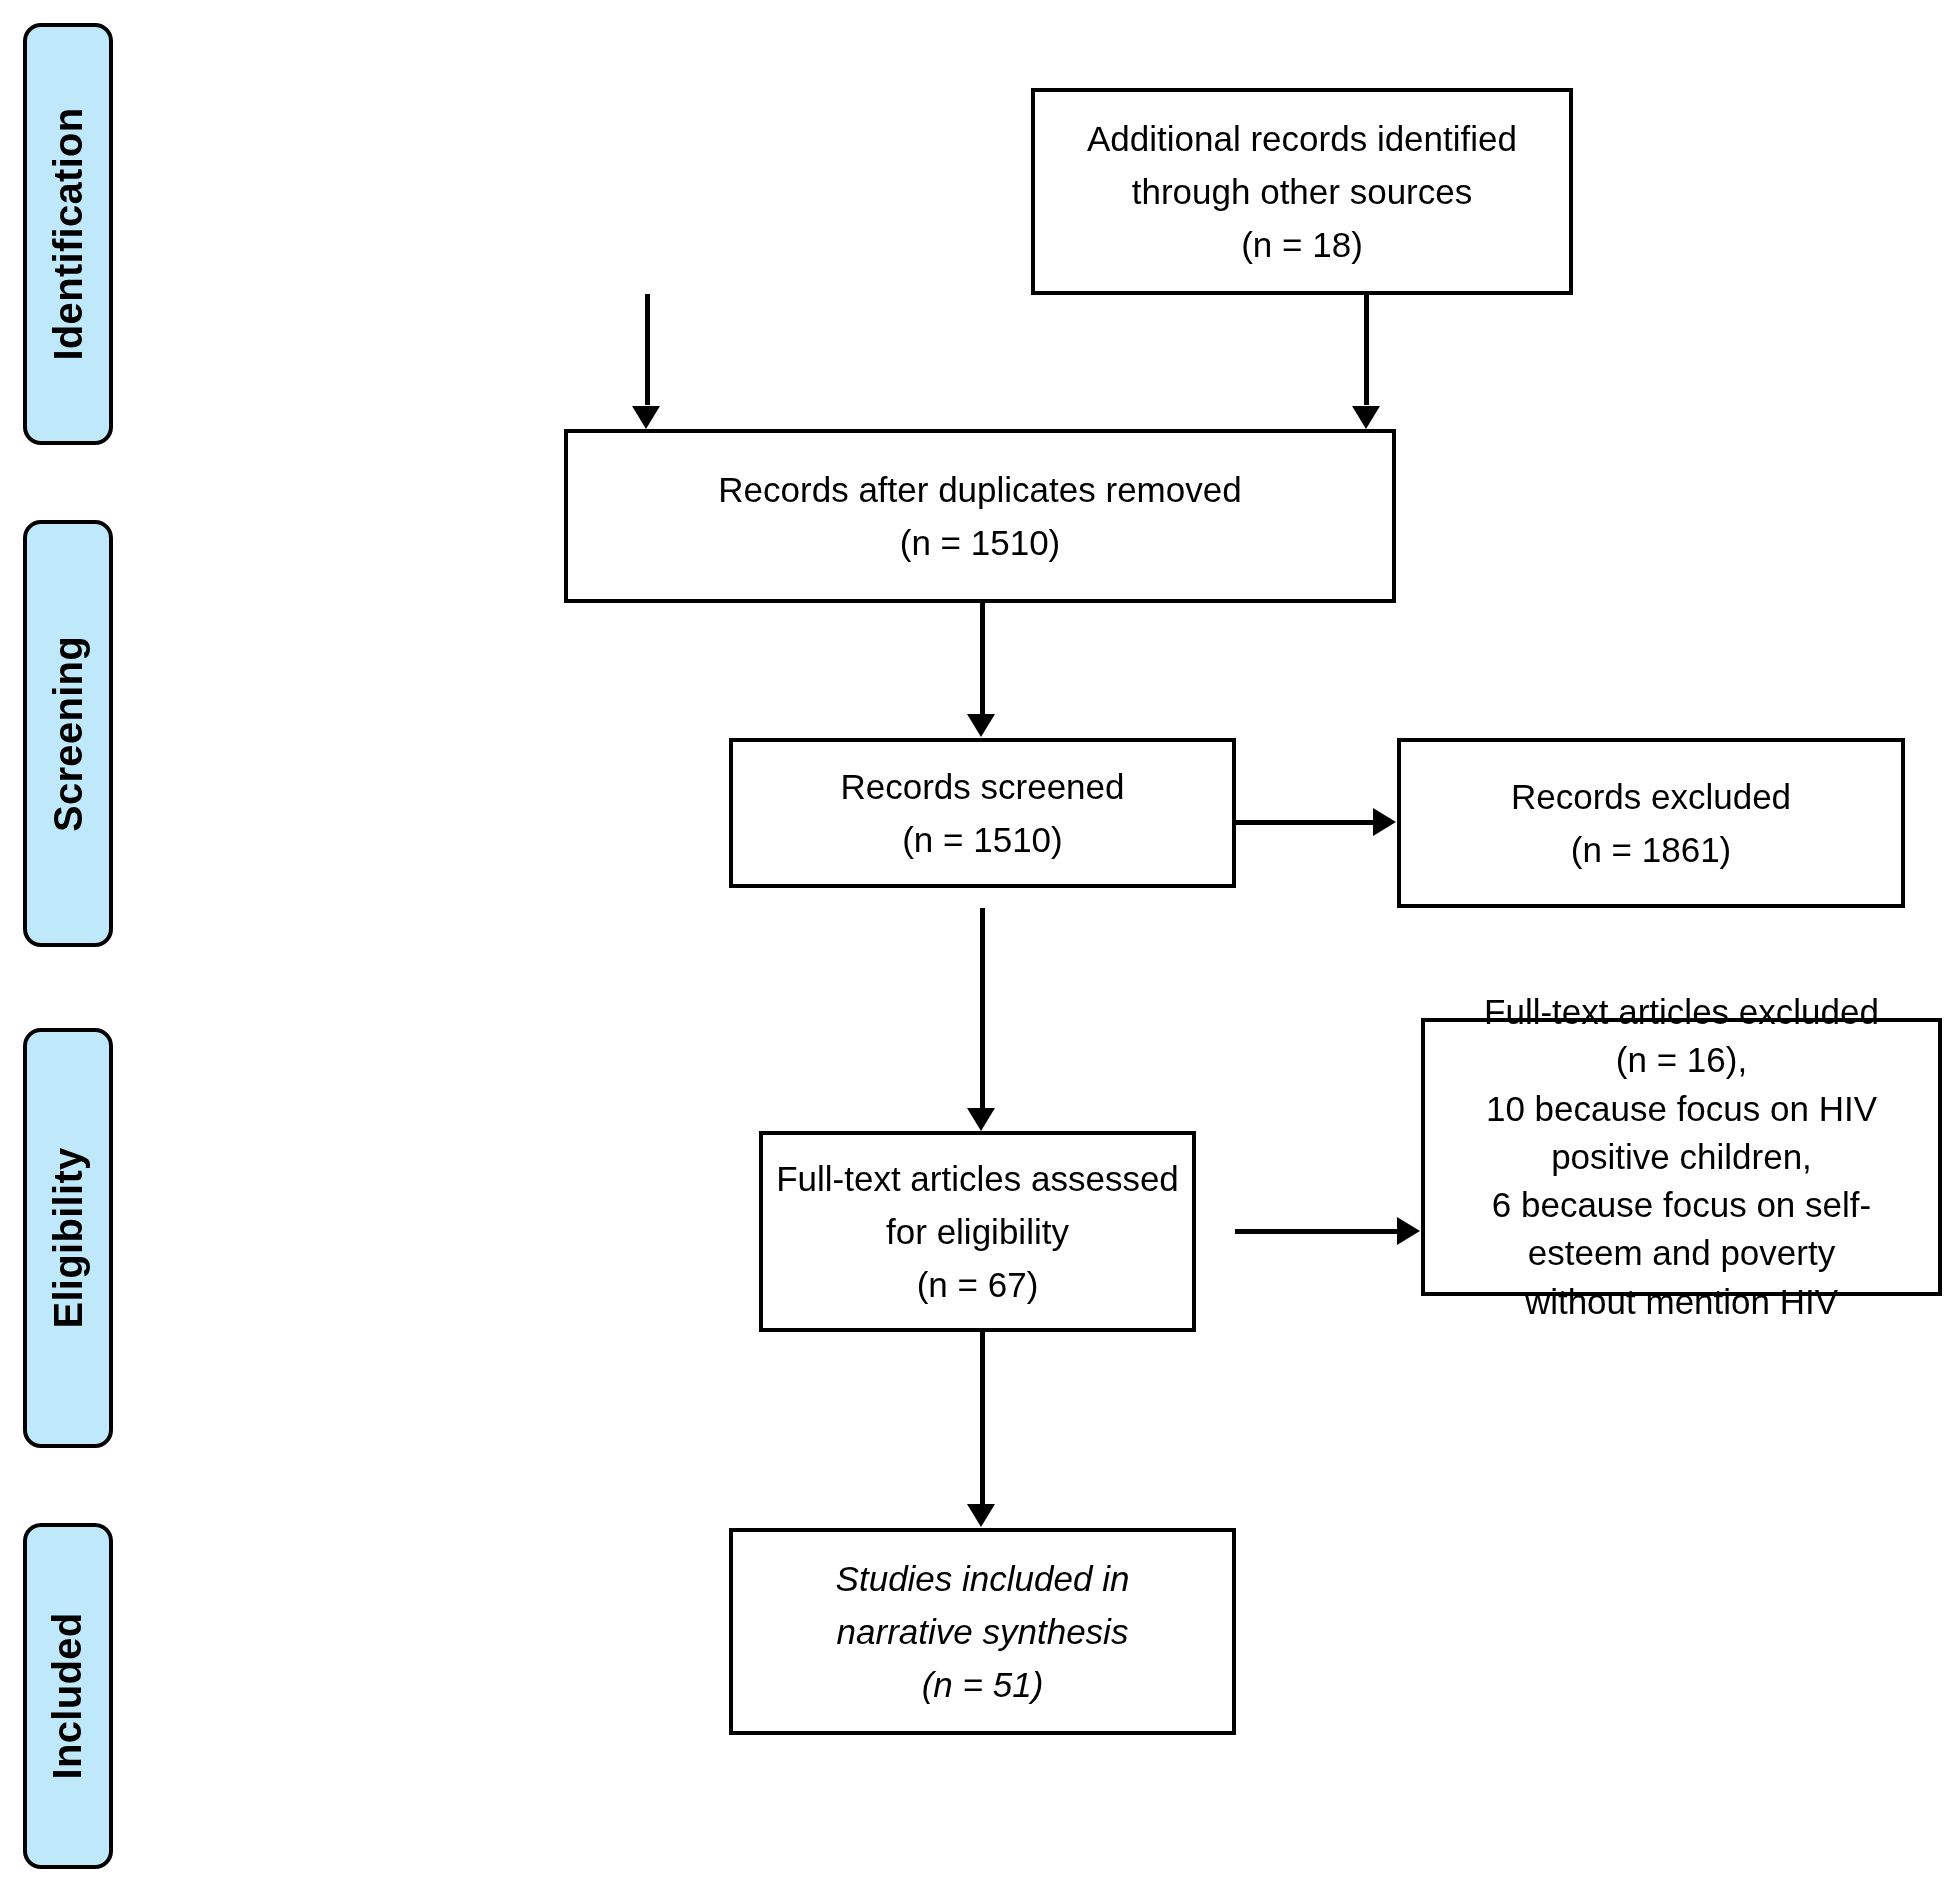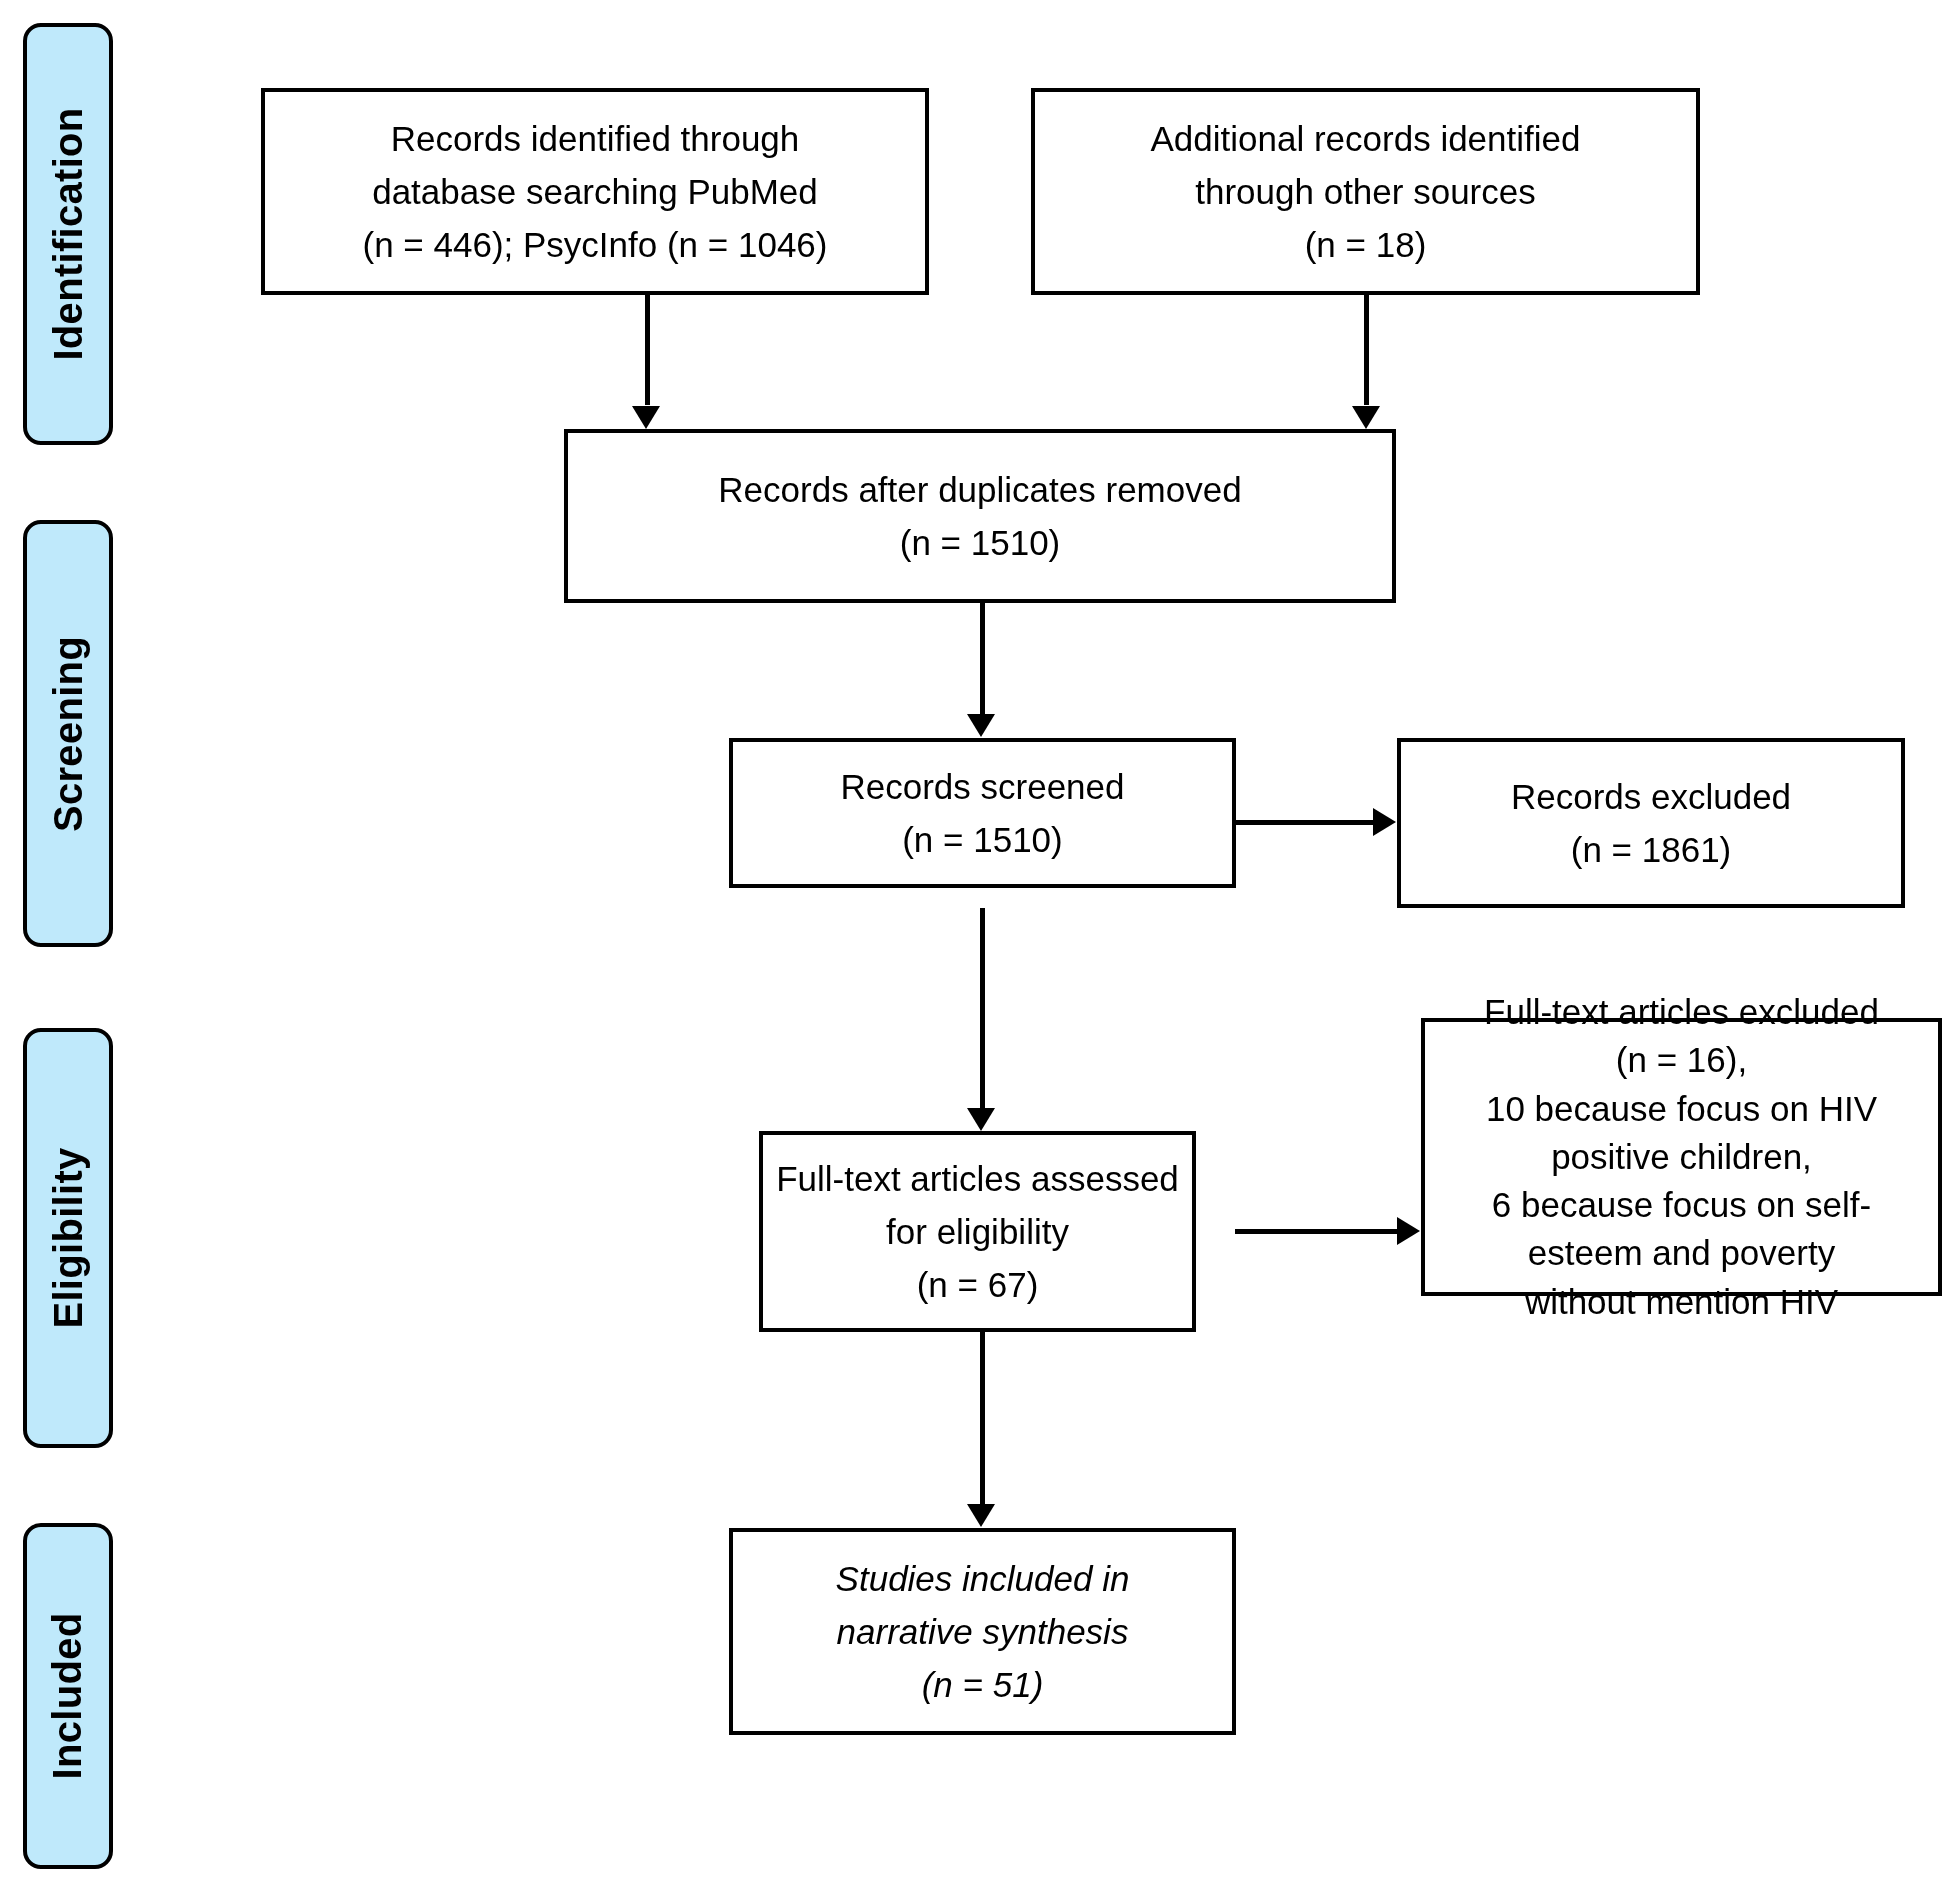--- a/index.html
+++ b/index.html
@@ -101,27 +101,22 @@
   </div>
 
   <div class="stage" style="left:22.6px; top:1028px; width:90px; height:420px;">
     <span class="stage-label">Eligibility</span>
   </div>
 
   <div class="stage" style="left:22.6px; top:1523px; width:90px; height:346px;">
     <span class="stage-label">Included</span>
   </div>
 
-  <div class="fbox" style="left:261px; top:88px; width:668px; height:207px;">
-    <span class="fbox-text">Records identified through
-database searching PubMed
-(n = 446); PsycInfo (n = 1046)</span>
-  </div>
 
-  <div class="fbox" style="left:1031px; top:88px; width:669px; height:207px;">
+  <div class="fbox" style="left:1031px; top:88px; width:542px; height:207px;">
     <span class="fbox-text">Additional records identified
 through other sources
 (n = 18)</span>
   </div>
 
   <div class="vline" style="left:645px; top:294px; height:111px;"></div>
   <div class="arrow-down" style="left:632px; top:406px;"></div>
 
   <div class="vline" style="left:1364px; top:294px; height:111px;"></div>
   <div class="arrow-down" style="left:1352px; top:406px;"></div>

